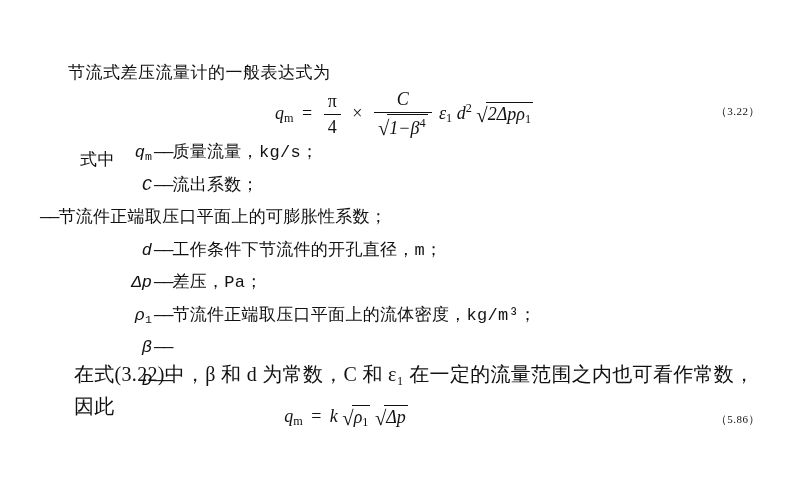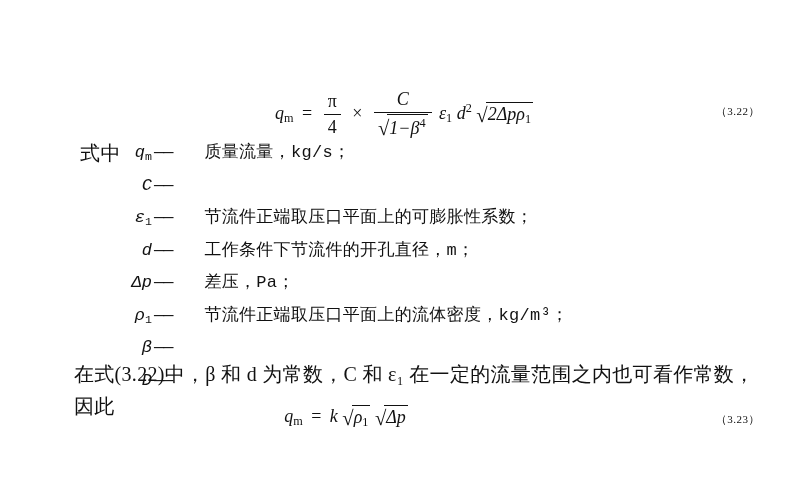--- a/index.html
+++ b/index.html
@@ -117,27 +117,27 @@
   .def-label {
     display: inline-block;
     width: 112px;
     text-align: right;
     padding-right: 2px;
     flex: 0 0 auto;
   }
   .shizhong {
     position: absolute;
     left: 40px;
-    top: 0;
-    font-size: 20px;
+    top: 8px;
+    font-size: 17px;
     letter-spacing: 0.5px;
   }
   .def-first .def-label { padding-left: 0; }
   .dash { letter-spacing: -1px; }
-  .def-text { letter-spacing: 0.3px; margin-left: 32px; }
+  .def-text { letter-spacing: 0.3px; }
 
   
   .closing {
     position: absolute;
     left: 40px;
     top: 358px;
     width: 722px;
     font-size: 20px;
     line-height: 1.62;
     letter-spacing: 0.3px;
@@ -150,20 +150,21 @@
     top: 405px;
     width: 692px;
     text-align: center;
   }
 </style>
 </head>
 <body>
 
 <div class="page">
 
+  <div class="para intro">节流式差压流量计的一般表达式为</div>
 
   <div class="eq1-wrap">
     <span class="math">
       <span class="var">q</span><span class="sub">m</span>
       <span class="op">=</span>
       <span class="frac">
         <span class="num">π</span>
         <span class="den">4</span>
       </span>
       <span class="op">×</span>
@@ -185,24 +186,24 @@
 
     <div class="def-row def-first">
       <span class="def-label"><span class="var">q</span><span class="sub">m</span></span>
       <span class="dash">——</span>
       <span class="def-text">质量流量，kg/s；</span>
     </div>
 
     <div class="def-row">
       <span class="def-label"><span class="var">C</span><span class="sub"></span></span>
       <span class="dash">——</span>
-    </div>
-
-    <div class="def-row">
-      <span class="def-label"><span class="var">ε</span><span class="sub">1</span></span>
+      <span class="def-text">流出系数；</span>
+    </div>
+
+    <div class="def-row">
       <span class="dash">——</span>
       <span class="def-text">节流件正端取压口平面上的可膨胀性系数；</span>
     </div>
 
     <div class="def-row">
       <span class="def-label"><span class="var">d</span><span class="sub"></span></span>
       <span class="dash">——</span>
       <span class="def-text">工作条件下节流件的开孔直径，m；</span>
     </div>
 
@@ -235,15 +236,15 @@
 
   <div class="eq2-wrap">
     <span class="math">
       <span class="var">q</span><span class="sub">m</span>
       <span class="op">=</span>
       <span class="var">k</span>
       <span class="sqrt"><span class="radical">√</span><span class="rad-body"><span class="var">ρ</span><span class="sub">1</span></span></span>
       <span class="sqrt"><span class="radical">√</span><span class="rad-body"><span class="var">Δp</span></span></span>
     </span>
   </div>
-  <div class="eq-num eq2-num">（3.23）</div>
+  <div class="eq-num eq2-num">（5.86）</div>
 
 </div>
 
 </body></html>

